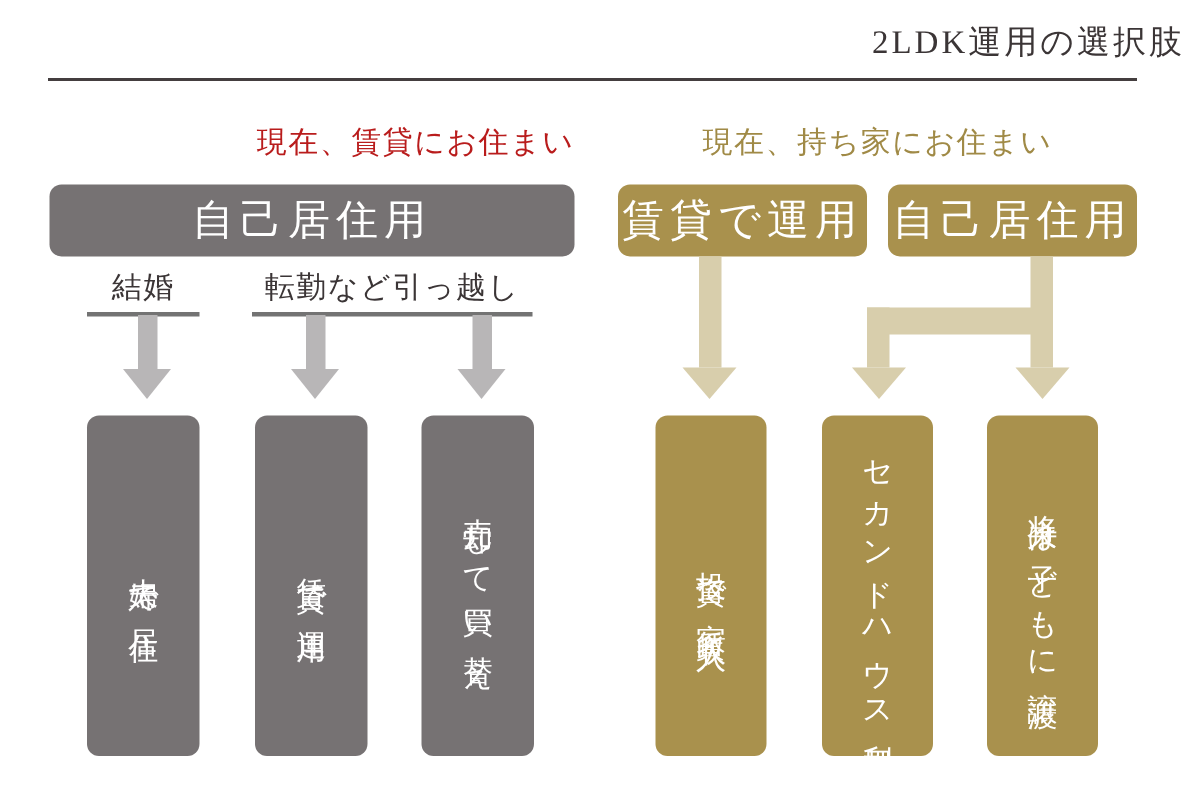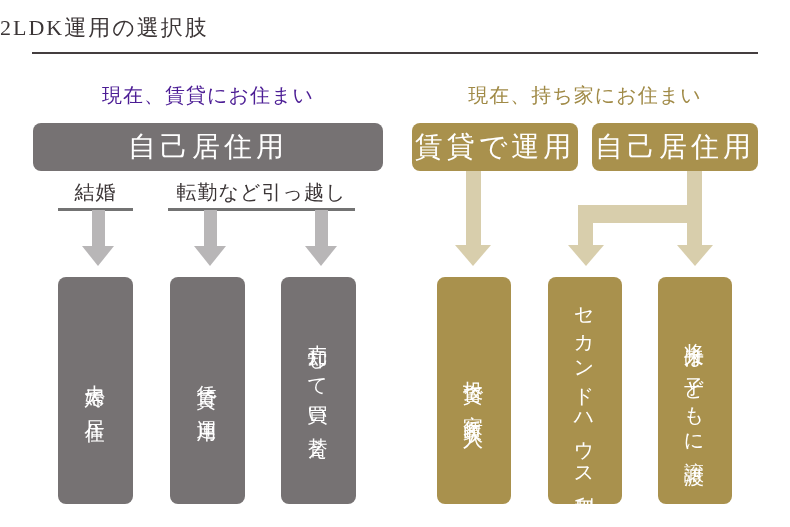--- a/index.html
+++ b/index.html
@@ -8,39 +8,39 @@
     width: 790px;
     height: 527px;
     background: #ffffff;
     font-family: "Liberation Serif", "DejaVu Serif", serif;
     color: #3b3536;
     overflow: hidden;
   }
   .title {
     position: absolute;
     top: 13px; left: 0; width: 790px;
-    text-align: left;
+    text-align: right;
     font-size: 22px;
     letter-spacing: 2px;
   }
   .title-rule {
     position: absolute;
     top: 52px; left: 32px;
     width: 726px; height: 2px;
     background: #443e3f;
   }
   .col-heading {
     position: absolute;
     top: 83px;
     text-align: center;
     font-size: 20px;
     letter-spacing: 1px;
     line-height: 24px;
   }
-  .heading-left { left: 33px; width: 350px; color: #4c1d95; }
+  .heading-left { left: 33px; width: 350px; color: #b91c1c; text-align: right; }
   .heading-right { left: 412px; width: 346px; color: #a08a46; font-family: Liberation Serif, serif; }
 
   .top-box {
     position: absolute;
     top: 123px; height: 48px;
     border-radius: 8px;
     color: #ffffff;
     font-size: 28px;
     letter-spacing: 4px;
     display: flex; align-items: center; justify-content: center;

